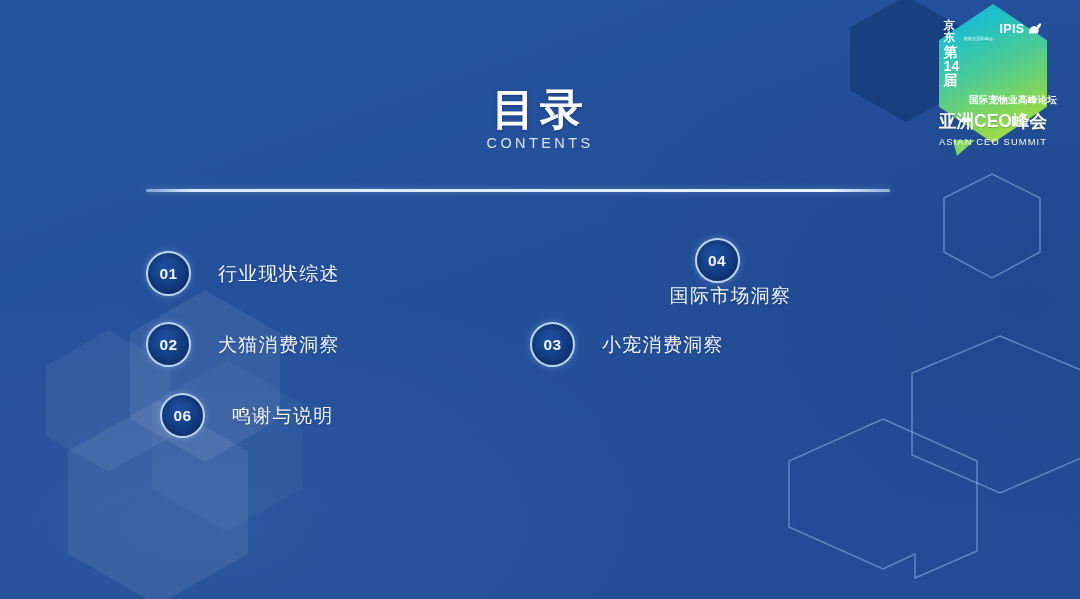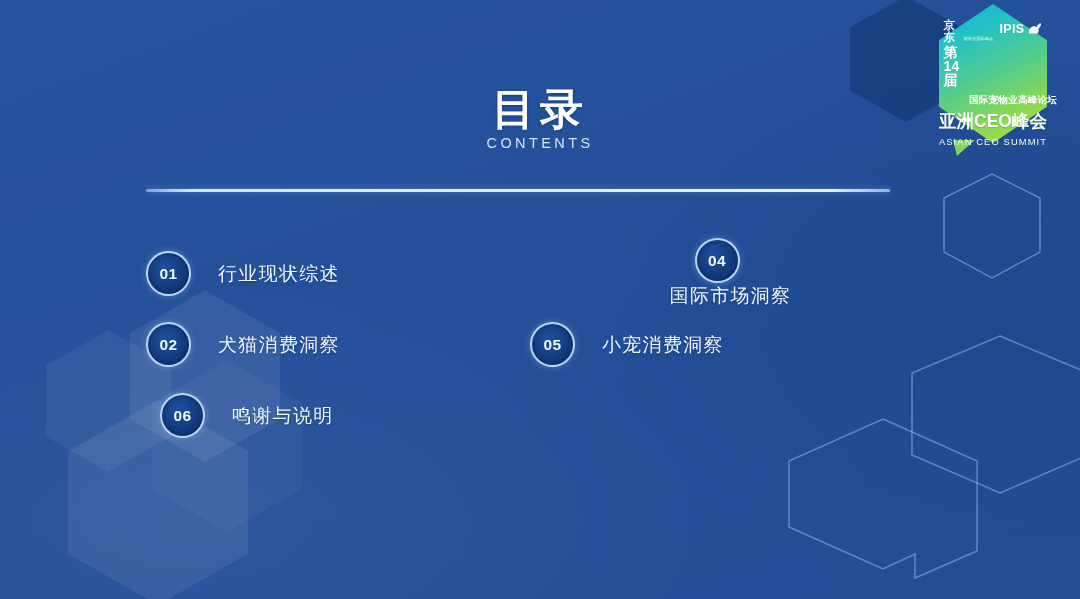--- a/index.html
+++ b/index.html
@@ -181,21 +181,21 @@
 
     <div class="toc-item">
       <div class="badge">
         <span class="badge-num">02</span>
       </div>
       <span class="toc-label">犬猫消费洞察</span>
     </div>
 
     <div class="toc-item">
       <div class="badge">
-        <span class="badge-num">05</span>
+        <span class="badge-num">03</span>
       </div>
       <span class="toc-label">小宠消费洞察</span>
     </div>
     <div class="toc-item" style="padding-left:14px;">
       <div class="badge">
         <span class="badge-num">06</span>
       </div>
       <span class="toc-label">鸣谢与说明</span>
     </div>
 

